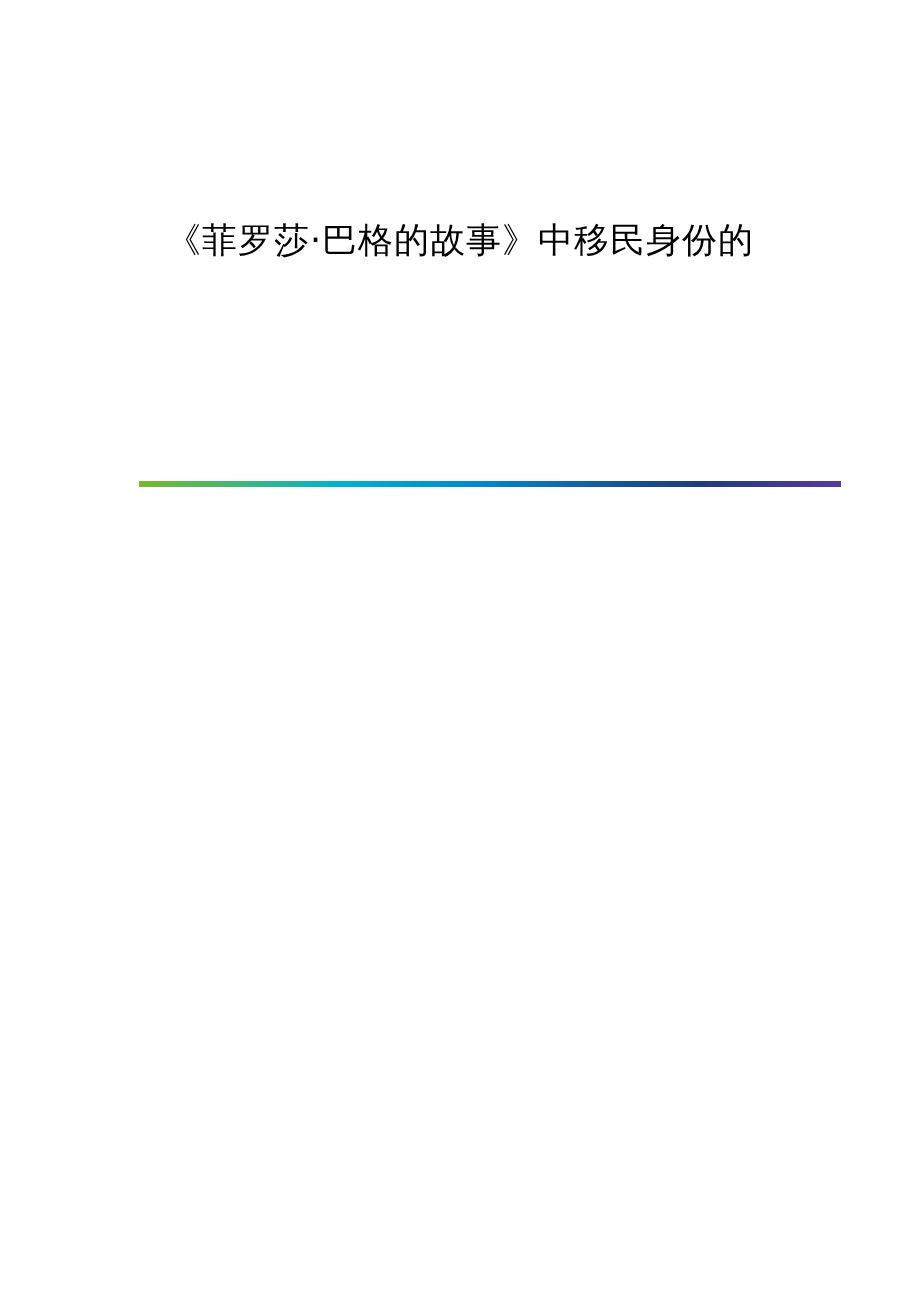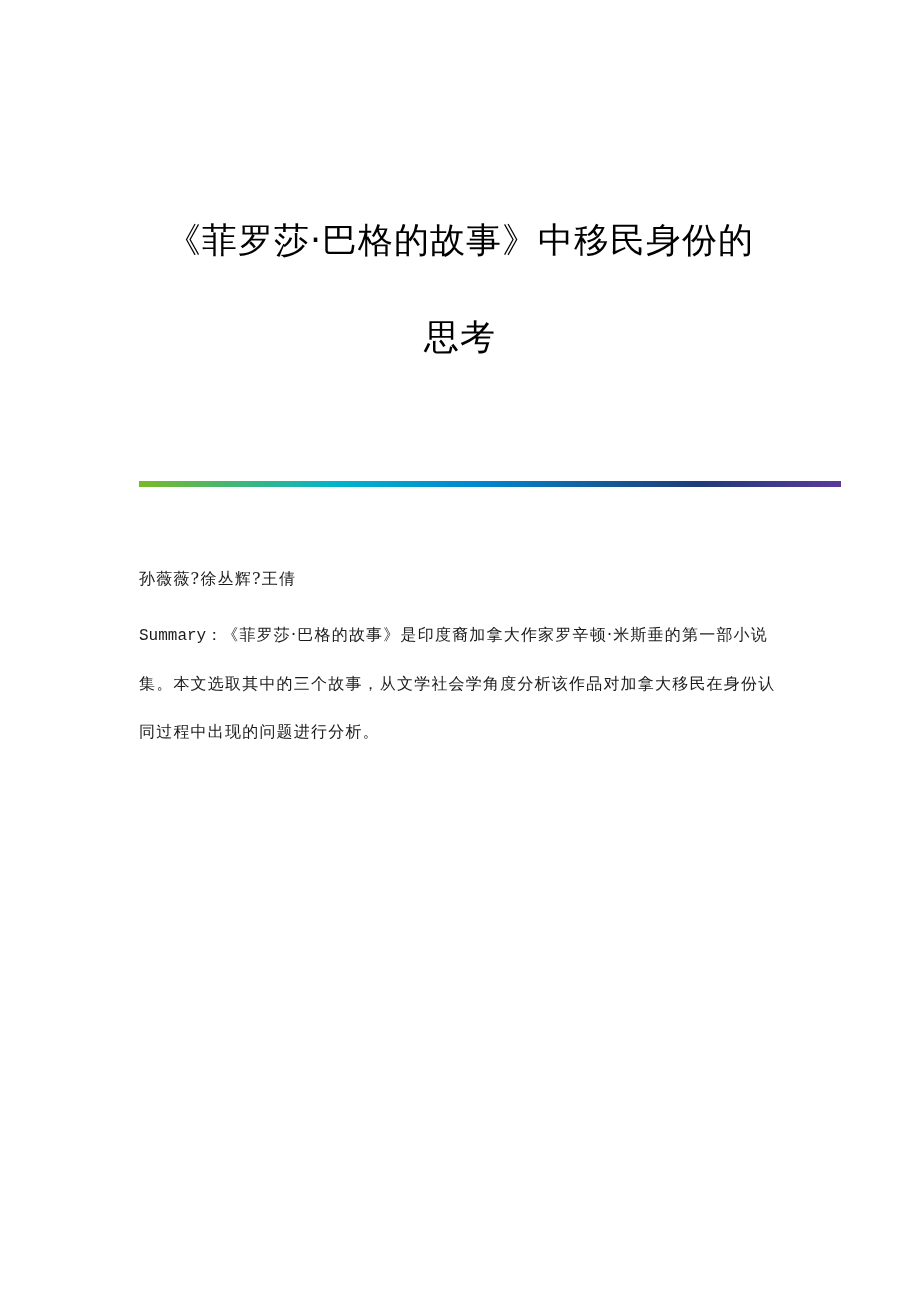--- a/index.html
+++ b/index.html
@@ -72,23 +72,20 @@
       font-family: "Liberation Mono", "DejaVu Sans Mono", monospace;
       letter-spacing: 0;
     }
   </style>
 </head>
 <body>
 
 <div class="page">
 
   <h1 class="title title-line-1">《菲罗莎·巴格的故事》中移民身份的</h1>
-  <h1 class="title title-line-2">思考</h1>
 
   <div class="divider"></div>
 
-  <p class="body-text authors">孙薇薇?徐丛辉?王倩</p>
 
-  <p class="body-text summary"><span class="label">Summary：</span><span>《菲罗莎·巴格的故事》是印度裔加拿大作家罗辛顿·米斯垂的第一部小说集。本文选取其中的三个故事，从文学社会学角度分析该作品对加拿大移民在身份认同过程中出现的问题进行分析。</span></p>
 
 
 
 </div>
 
 </body></html>

